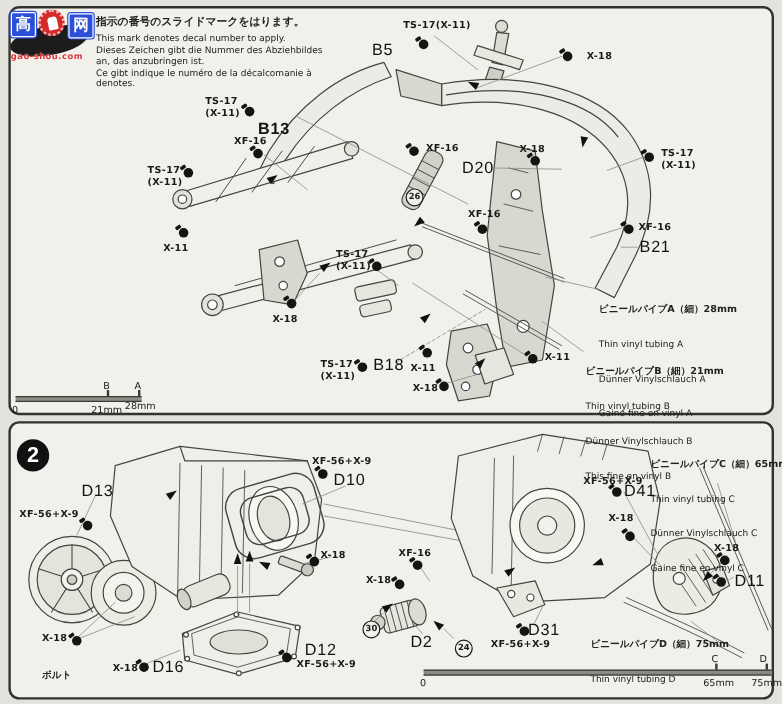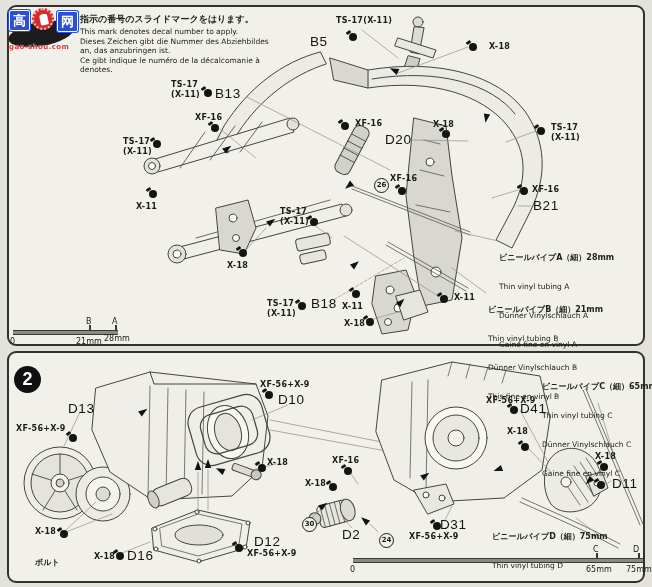--- a/index.html
+++ b/index.html
@@ -260,21 +260,21 @@
   <div class="rlabel" style="left:350px;top:565px">0</div>
   <div class="rlabel" style="left:586px;top:565px">65mm</div>
   <div class="rlabel" style="left:626px;top:565px">75mm</div>
 </div>
 
 <div class="layer" id="labels-s1">
     <div class="co paint" style="left: 336px; top: 16px;">TS-17(X-11)</div>
     <div class="co part" style="left: 310px; top: 35px;">B5</div>
     <div class="co paint" style="left: 489px; top: 42px;">X-18</div>
     <div class="co paint" style="left: 171px; top: 80px;">TS-17<br>(X-11)</div>
-    <div class="co part" style="left: 215px; top: 87px;">B13</div>
+    <div class="co part" style="left: 215px; top: 101px; font-weight: bold;">B13</div>
     <div class="co paint" style="left: 195px; top: 113px;">XF-16</div>
     <div class="co paint" style="left: 123px; top: 137px;">TS-17<br>(X-11)</div>
     <div class="co paint" style="left: 136px; top: 202px;">X-11</div>
     <div class="co paint" style="left: 355px; top: 119px;">XF-16</div>
     <div class="co paint" style="left: 433px; top: 120px;">X-18</div>
     <div class="co part" style="left: 385px; top: 133px;">D20</div>
     <div class="co paint" style="left: 390px; top: 174px;">XF-16</div>
     <div class="co paint" style="left: 551px; top: 123px;">TS-17<br>(X-11)</div>
     <div class="co paint" style="left: 532px; top: 185px;">XF-16</div>
     <div class="co part" style="left: 533px; top: 199px;">B21</div>
@@ -295,21 +295,21 @@
     <span class="dot" style="left: 442px; top: 130px;"></span>
     <span class="dot" style="left: 398px; top: 187px;"></span>
     <span class="dot" style="left: 537px; top: 127px;"></span>
     <span class="dot" style="left: 520px; top: 187px;"></span>
     <span class="dot" style="left: 310px; top: 218px;"></span>
     <span class="dot" style="left: 239px; top: 249px;"></span>
     <span class="dot" style="left: 298px; top: 302px;"></span>
     <span class="dot" style="left: 352px; top: 290px;"></span>
     <span class="dot" style="left: 366px; top: 318px;"></span>
     <span class="dot" style="left: 440px; top: 295px;"></span>
-    <span class="circ" style="left: 338px; top: 178px; margin-left: 36px;">26</span>
+    <span class="circ" style="left: 338px; top: 157px;">26</span>
   </div>
 <div class="layer" id="labels-s2">
     <div class="co part" style="left: 68px; top: 402px;">D13</div>
     <div class="co paint" style="left: 16px; top: 424px;">XF-56+X-9</div>
     <div class="co paint" style="left: 260px; top: 380px;">XF-56+X-9</div>
     <div class="co part" style="left: 278px; top: 393px;">D10</div>
     <div class="co paint" style="left: 267px; top: 458px;">X-18</div>
     <div class="co paint" style="left: 332px; top: 456px;">XF-16</div>
     <div class="co paint" style="left: 305px; top: 479px;">X-18</div>
     <div class="co paint" style="left: 486px; top: 396px;">XF-56+X-9</div>

